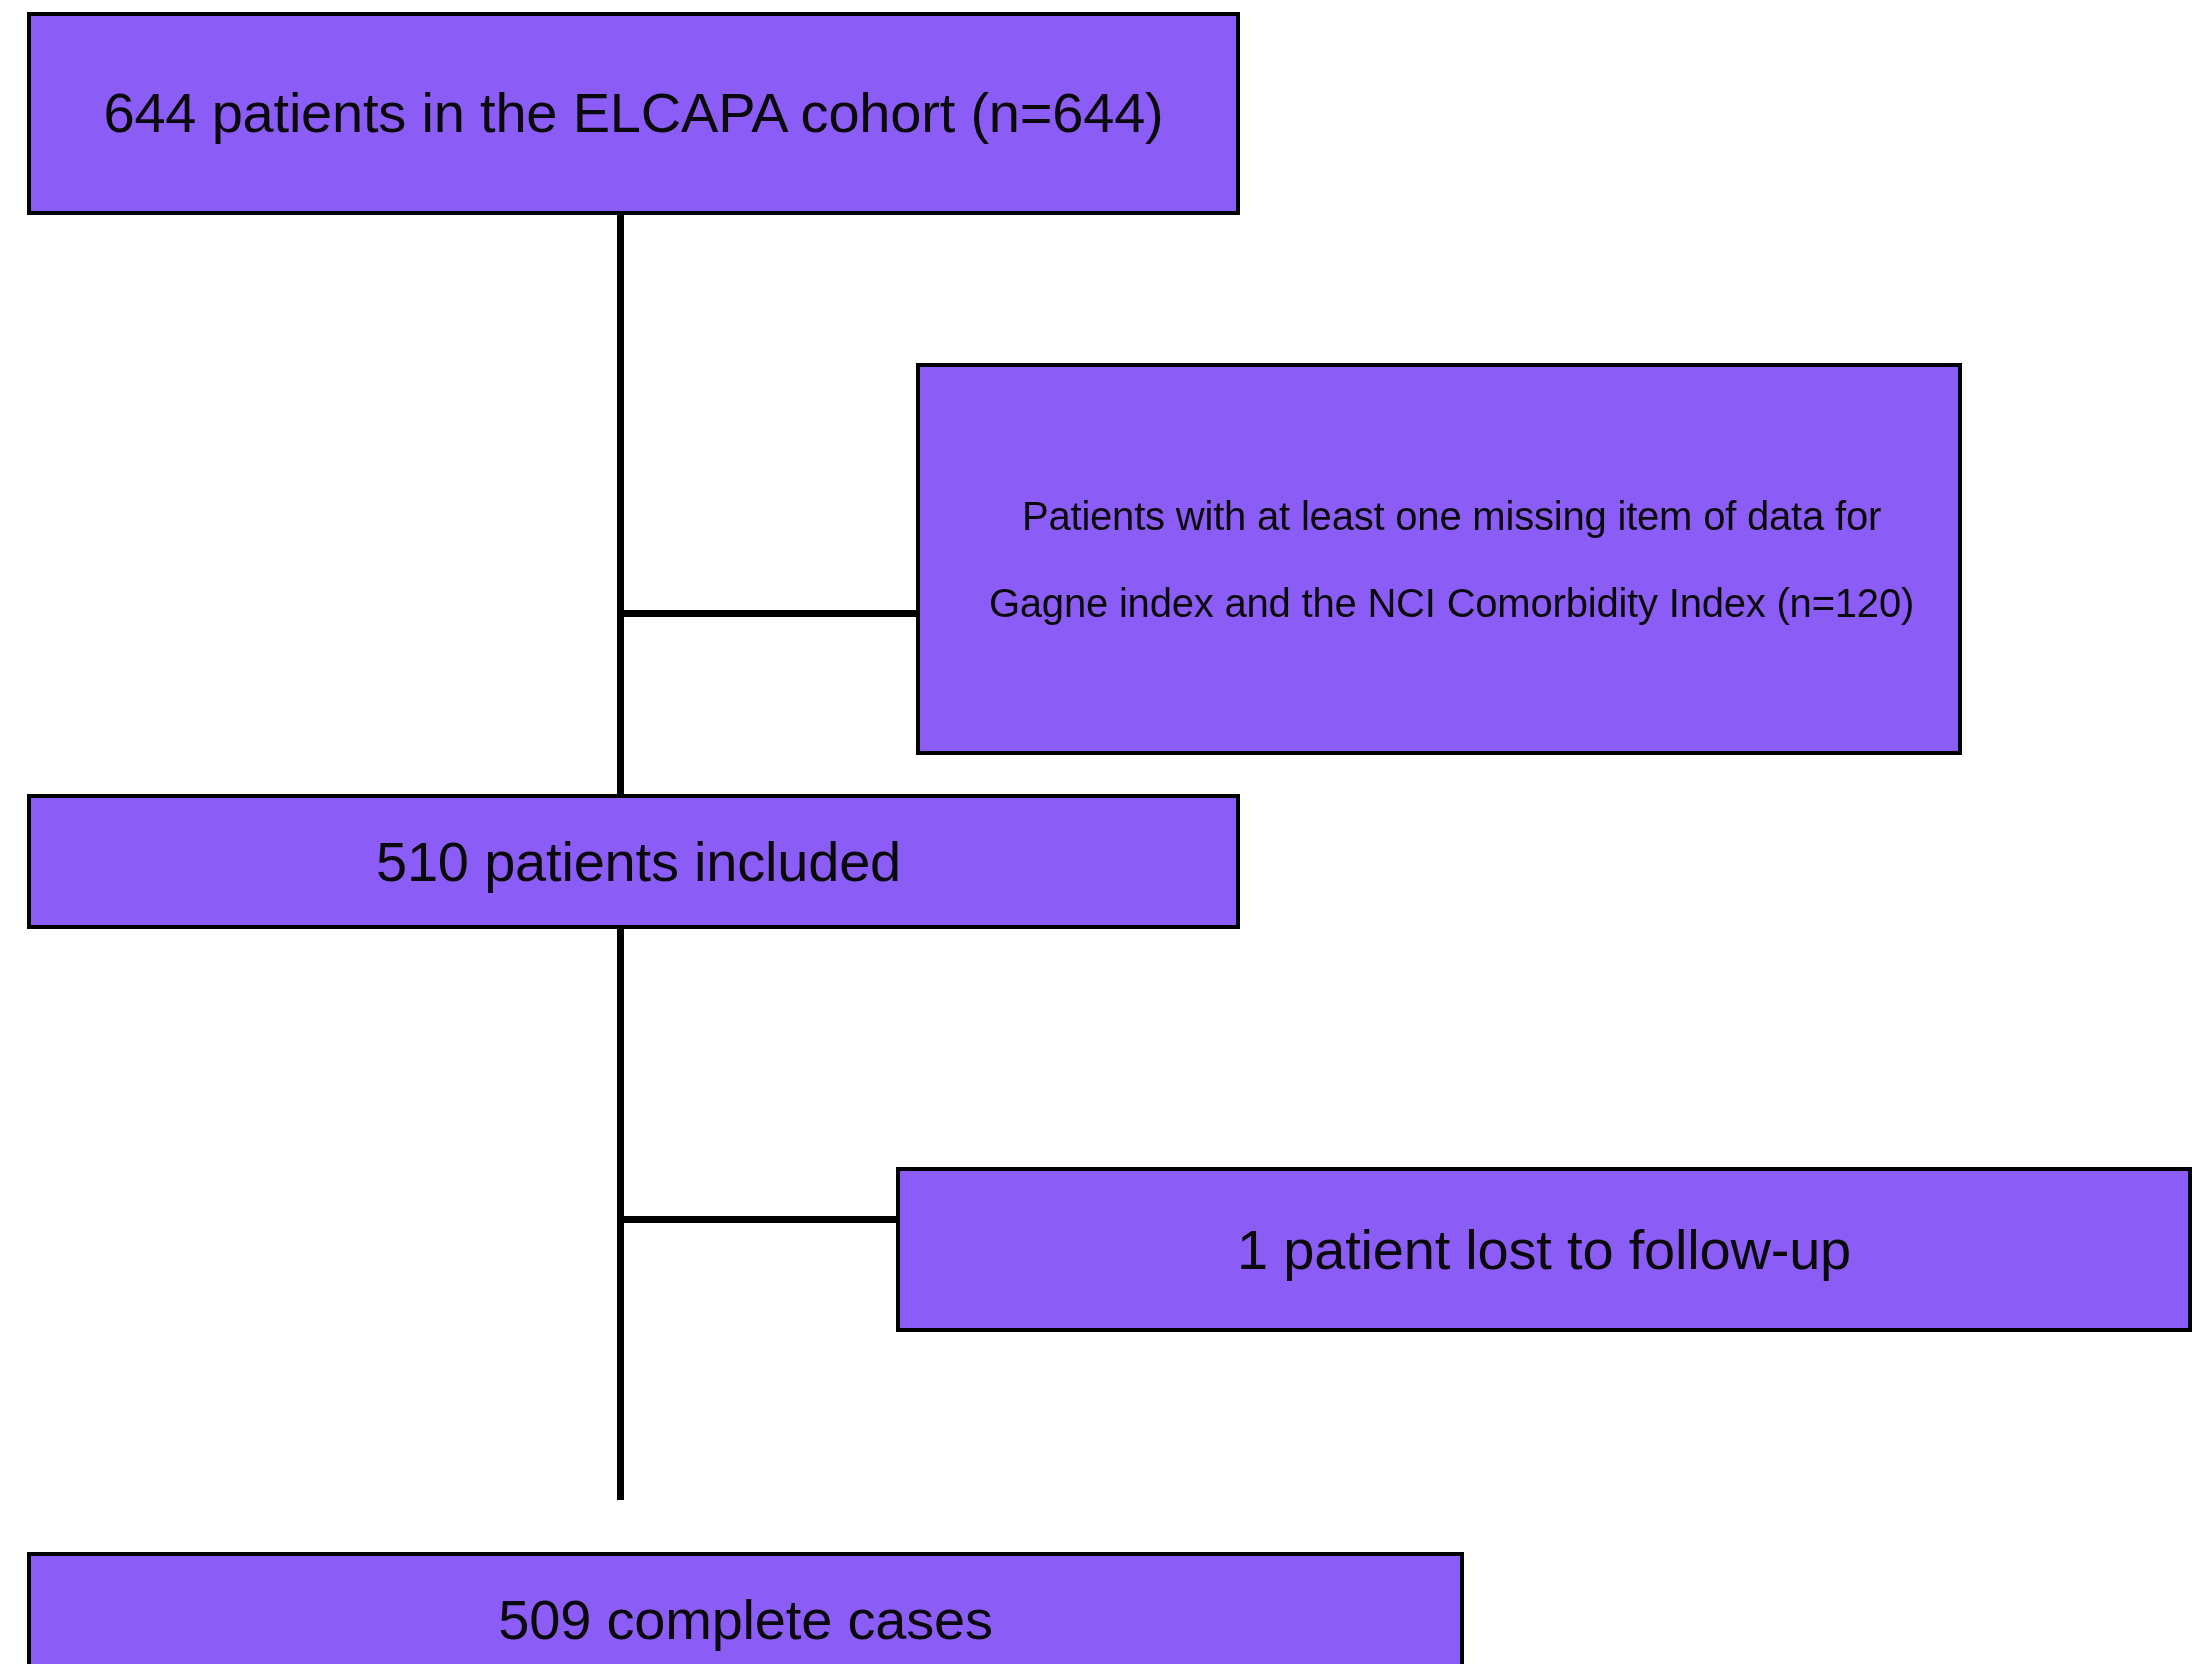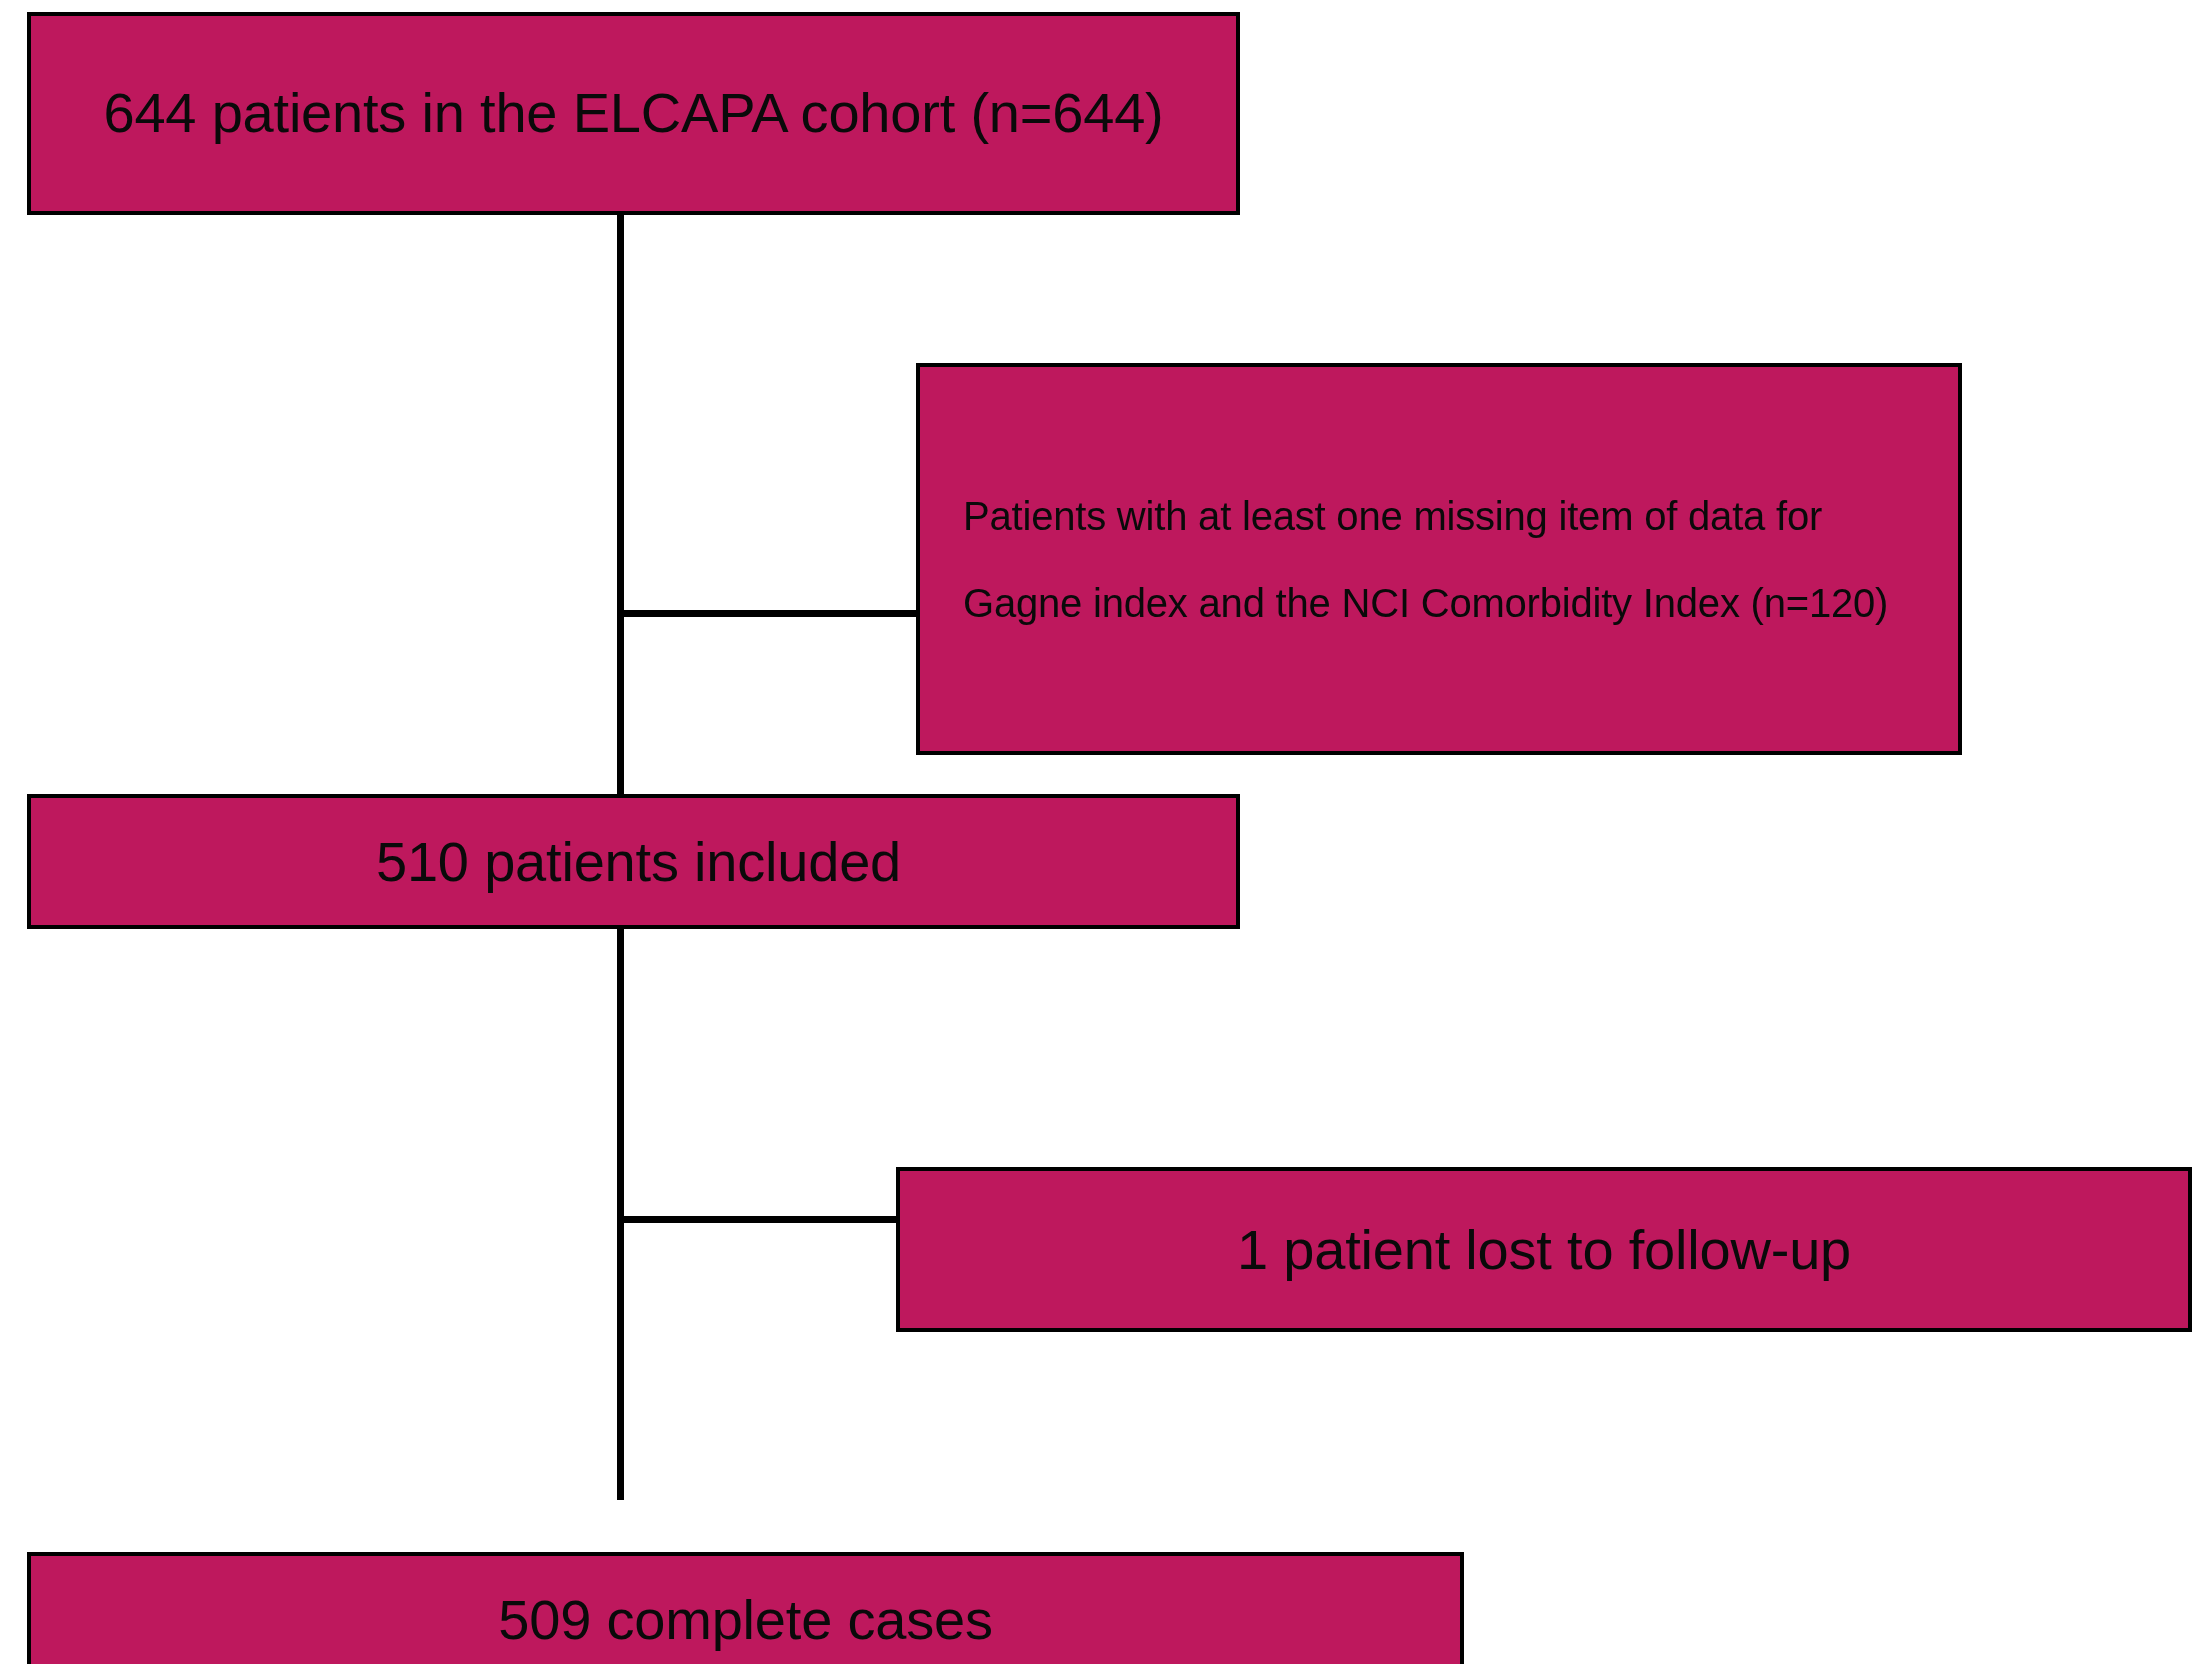--- a/index.html
+++ b/index.html
@@ -15,21 +15,21 @@
   #flowchart-canvas {
     position: relative;
     width: 2208px;
     height: 1664px;
     background: #ffffff;
     overflow: hidden;
   }
   .node-box {
     position: absolute;
     box-sizing: border-box;
-    background: #be185d;
+    background: #8b5cf6;
     border: 4.5px solid #000000;
     display: flex;
     align-items: center;
     z-index: 2;
   }
   .node-box.center-text {
     justify-content: center;
   }
   .node-box.left-text {
     justify-content: flex-start;
@@ -42,20 +42,21 @@
     white-space: nowrap;
   }
   .label-large {
     font-size: 56px;
     line-height: 1.1;
   }
   .label-small {
     font-size: 40px;
     line-height: 1.0;
     white-space: normal;
+    text-align: center;
   }
   .exclusion-lines {
     display: flex;
     flex-direction: column;
     gap: 47px;
     padding-left: 43px;
     padding-right: 18px;
     width: 100%;
     box-sizing: border-box;
   }

